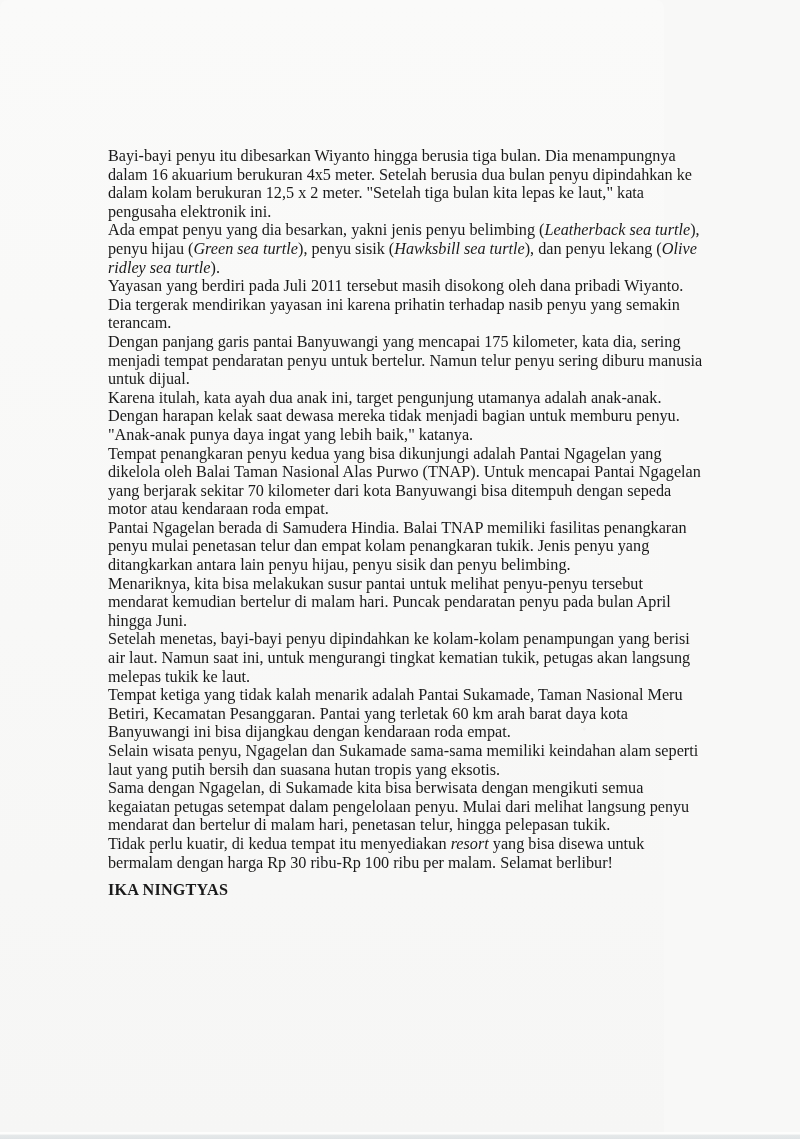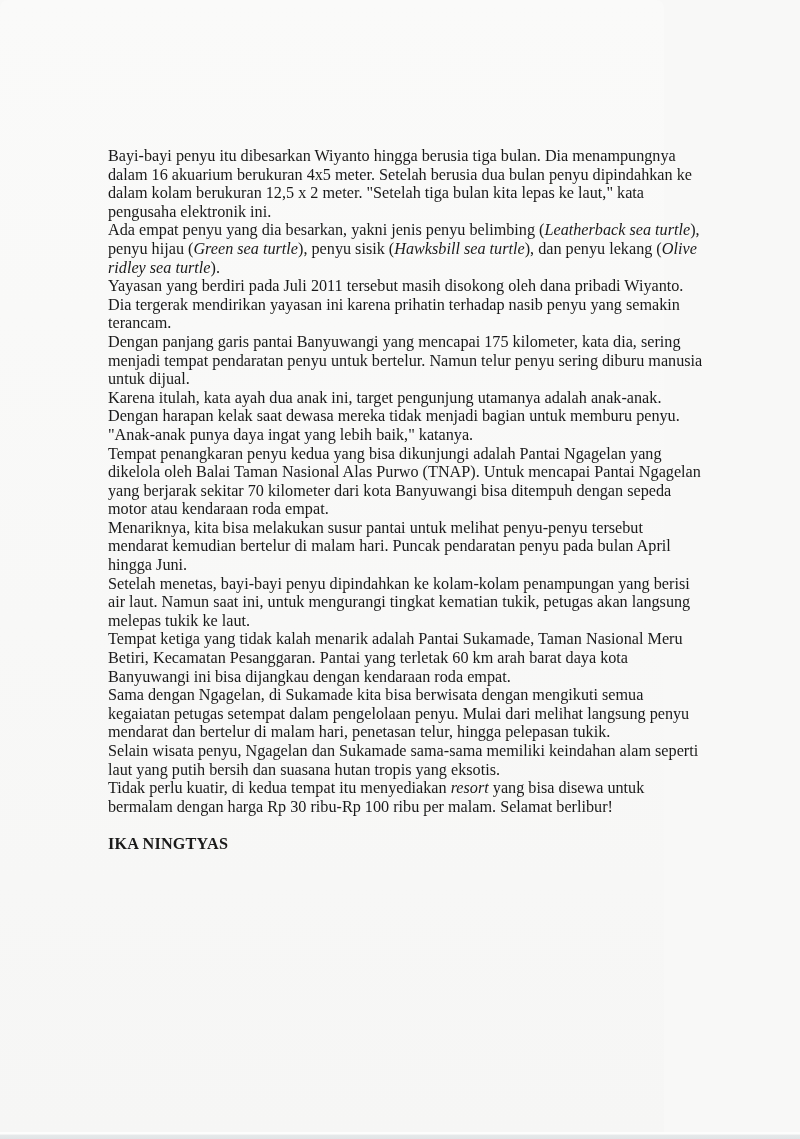--- a/index.html
+++ b/index.html
@@ -38,21 +38,21 @@
     text-align: left;
   }
   .text-block p {
     margin: 0;
   }
   .text-block em {
     font-style: italic;
     text-align: right;
   }
   .signature {
-    margin-top: 19px;
+    margin-top: 9px;
     font-weight: bold;
     letter-spacing: 0.2px;
   }
   .scan-edge {
     position: absolute;
     left: 0;
     bottom: 0;
     width: 800px;
     height: 7px;
     background: linear-gradient(180deg, #fdfdfc 0%, #fdfdfc 28%, #e6e9ea 45%, #e0e4e6 100%);
@@ -63,23 +63,24 @@
 
 <div class="page">
   <div class="text-block">
     <article>
         <p><span>Bayi-bayi penyu itu dibesarkan Wiyanto hingga berusia tiga bulan. Dia menampungnya dalam 16 akuarium berukuran 4x5 meter. Setelah berusia dua bulan penyu dipindahkan ke dalam kolam berukuran 12,5 x 2 meter. "Setelah tiga bulan kita lepas ke laut," kata pengusaha elektronik ini.</span></p>
         <p><span>Ada empat penyu yang dia besarkan, yakni jenis penyu belimbing (</span><em>Leatherback sea turtle</em><span>), penyu hijau (</span><em>Green sea turtle</em><span>), penyu sisik (</span><em>Hawksbill sea turtle</em><span>), dan penyu lekang (</span><em>Olive ridley sea turtle</em><span>).</span></p>
         <p><span>Yayasan yang berdiri pada Juli 2011 tersebut masih disokong oleh dana pribadi Wiyanto. Dia tergerak mendirikan yayasan ini karena prihatin terhadap nasib penyu yang semakin terancam.</span></p>
         <p><span>Dengan panjang garis pantai Banyuwangi yang mencapai 175 kilometer, kata dia, sering menjadi tempat pendaratan penyu untuk bertelur. Namun telur penyu sering diburu manusia untuk dijual.</span></p>
         <p><span>Karena itulah, kata ayah dua anak ini, target pengunjung utamanya adalah anak-anak. Dengan harapan kelak saat dewasa mereka tidak menjadi bagian untuk memburu penyu. "Anak-anak punya daya ingat yang lebih baik," katanya.</span></p>
         <p><span>Tempat penangkaran penyu kedua yang bisa dikunjungi adalah Pantai Ngagelan yang dikelola oleh Balai Taman Nasional Alas Purwo (TNAP). Untuk mencapai Pantai Ngagelan yang berjarak sekitar 70 kilometer dari kota Banyuwangi bisa ditempuh dengan sepeda motor atau kendaraan roda empat.</span></p>
+        <p><span>Pantai Ngagelan berada di Samudera Hindia. Balai TNAP memiliki fasilitas penangkaran penyu mulai penetasan telur dan empat kolam penangkaran tukik. Jenis penyu yang ditangkarkan antara lain penyu hijau, penyu sisik dan penyu belimbing.</span></p>
         <p><span>Menariknya, kita bisa melakukan susur pantai untuk melihat penyu-penyu tersebut mendarat kemudian bertelur di malam hari. Puncak pendaratan penyu pada bulan April hingga Juni.</span></p>
         <p><span>Setelah menetas, bayi-bayi penyu dipindahkan ke kolam-kolam penampungan yang berisi air laut. Namun saat ini, untuk mengurangi tingkat kematian tukik, petugas akan langsung melepas tukik ke laut.</span></p>
         <p><span>Tempat ketiga yang tidak kalah menarik adalah Pantai Sukamade, Taman Nasional Meru Betiri, Kecamatan Pesanggaran. Pantai yang terletak 60 km arah barat daya kota Banyuwangi ini bisa dijangkau dengan kendaraan roda empat.</span></p>
+        <p><span>Selain wisata penyu, Ngagelan dan Sukamade sama-sama memiliki keindahan alam seperti laut yang putih bersih dan suasana hutan tropis yang eksotis.</span></p>
         <p><span>Sama dengan Ngagelan, di Sukamade kita bisa berwisata dengan mengikuti semua kegaiatan petugas setempat dalam pengelolaan penyu. Mulai dari melihat langsung penyu mendarat dan bertelur di malam hari, penetasan telur, hingga pelepasan tukik.</span></p>
-        <p><span>Selain wisata penyu, Ngagelan dan Sukamade sama-sama memiliki keindahan alam seperti laut yang putih bersih dan suasana hutan tropis yang eksotis.</span></p>
         <p><span>Tidak perlu kuatir, di kedua tempat itu menyediakan </span><em>resort</em><span> yang bisa disewa untuk bermalam dengan harga Rp 30 ribu-Rp 100 ribu per malam. Selamat berlibur!</span></p>
       </article>
     <div class="signature">IKA NINGTYAS</div>
   </div>
   <div class="scan-edge"></div>
 </div>
 
 </body></html>

